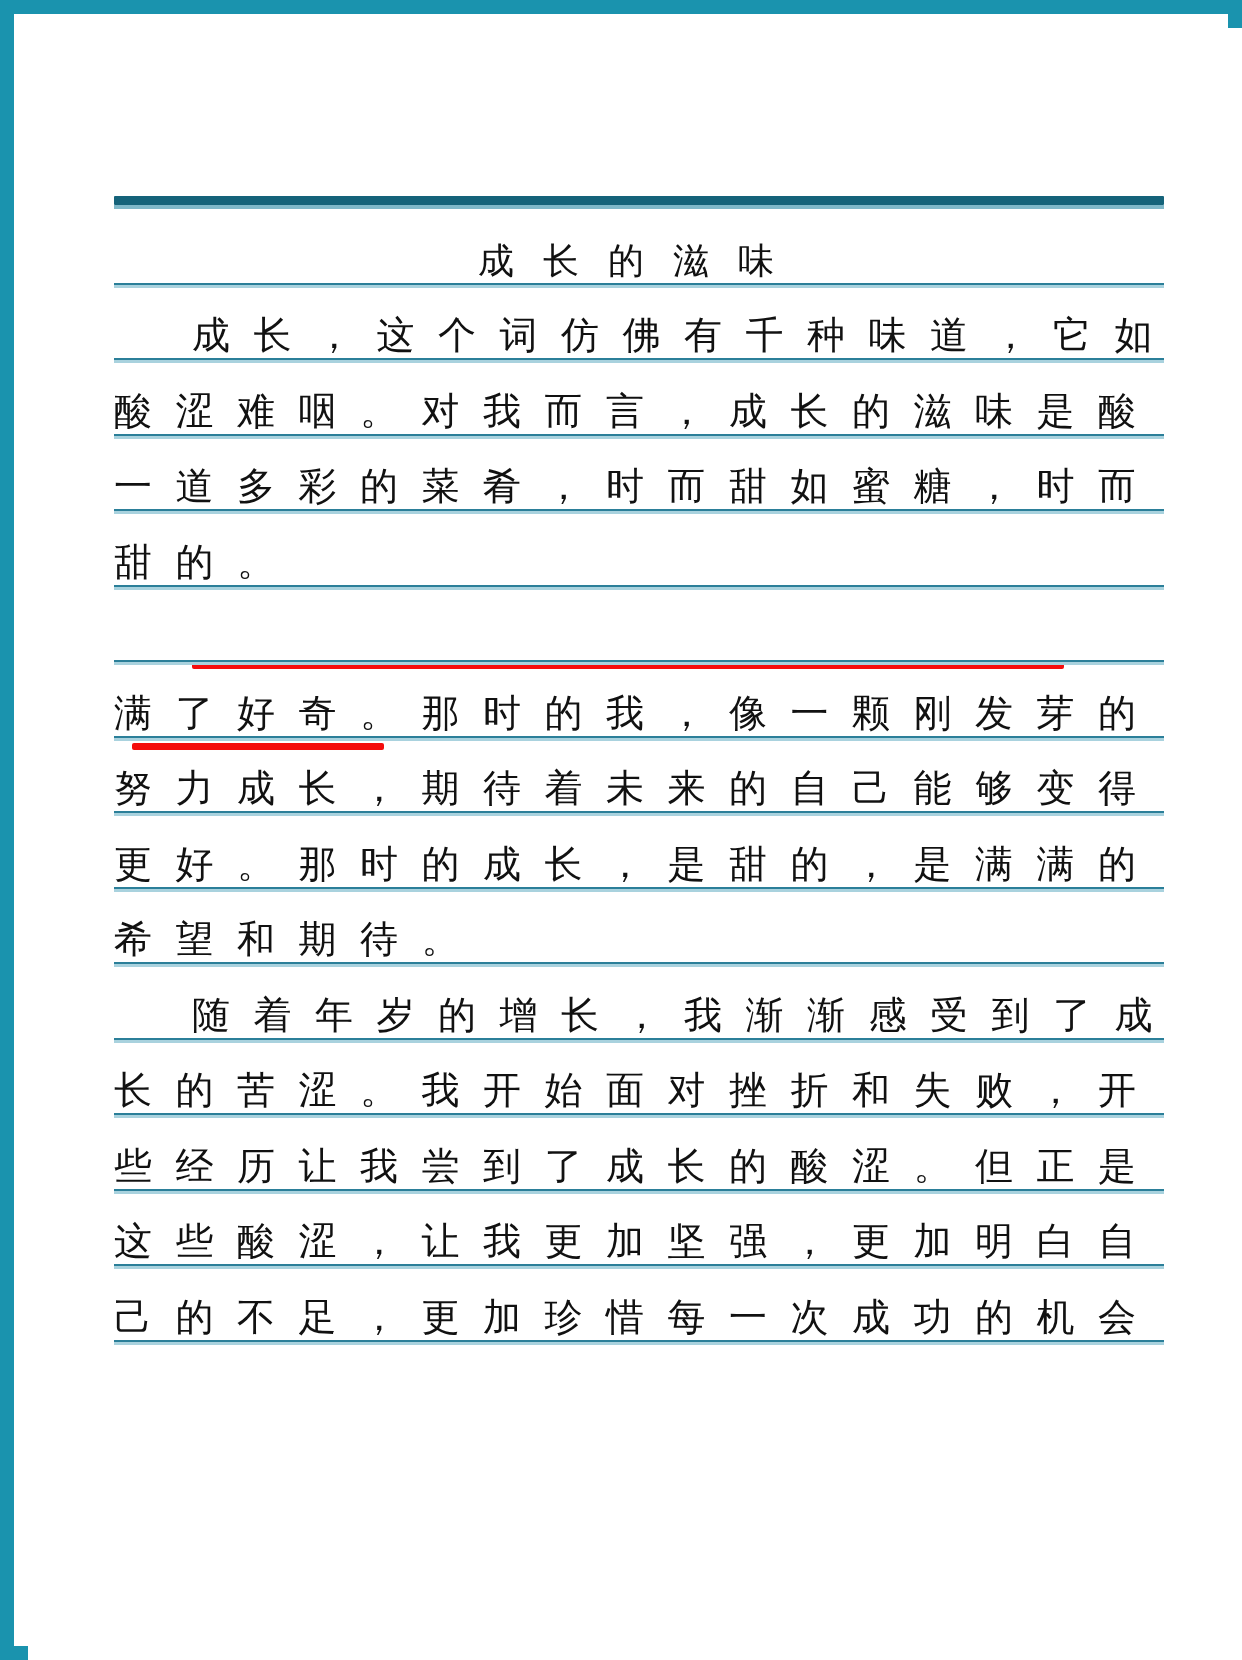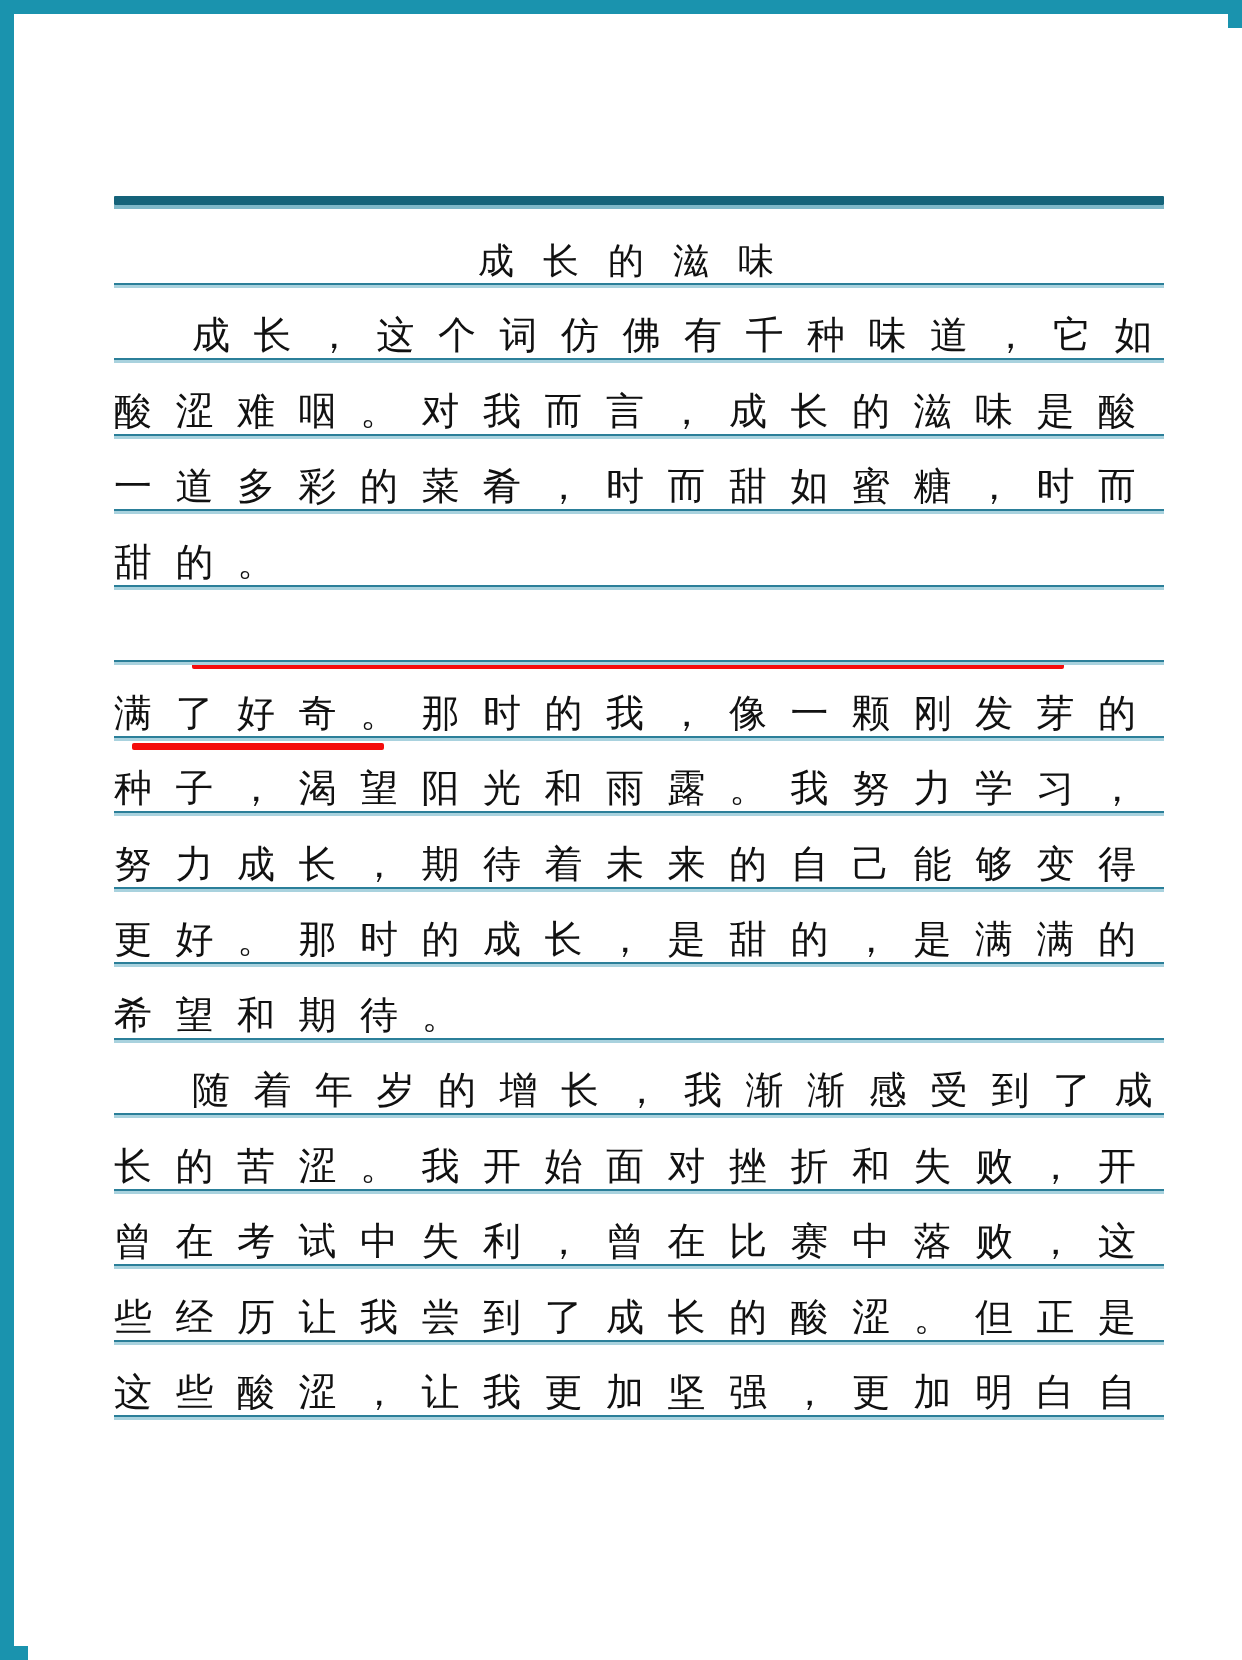--- a/index.html
+++ b/index.html
@@ -159,23 +159,20 @@
 
         <div class="line-row">
           <div class="redline r1"></div>
         </div>
 
         <div class="line-row">
           <div class="row-text spread">满 了 好 奇 。 那 时 的 我 ， 像 一 颗 刚 发 芽 的</div>
           <div class="redline r2"></div>
         </div>
 
-        <div class="line-row">
-          <div class="row-text spread">种 子 ， 渴 望 阳 光 和 雨 露 。 我 努 力 学 习 ，</div>
-        </div>
 
         <div class="line-row">
           <div class="row-text spread">努 力 成 长 ， 期 待 着 未 来 的 自 己 能 够 变 得</div>
         </div>
 
         <div class="line-row">
           <div class="row-text spread">更 好 。 那 时 的 成 长 ， 是 甜 的 ， 是 满 满 的</div>
         </div>
 
         <div class="line-row">
@@ -184,29 +181,29 @@
 
         <div class="line-row">
           <div class="row-text indent spread">随 着 年 岁 的 增 长 ， 我 渐 渐 感 受 到 了 成</div>
         </div>
 
         <div class="line-row">
           <div class="row-text spread">长 的 苦 涩 。 我 开 始 面 对 挫 折 和 失 败 ， 开</div>
         </div>
 
 
-        <div class="line-row">
-          <div class="row-text spread">曾 在 考 试 中 失 利 ， 曾 在 比 赛 中 落 败 ， 这</div>
-        </div>
 
         <div class="line-row">
           <div class="row-text spread">些 经 历 让 我 尝 到 了 成 长 的 酸 涩 。 但 正 是</div>
         </div>
 
         <div class="line-row">
           <div class="row-text spread">这 些 酸 涩 ， 让 我 更 加 坚 强 ， 更 加 明 白 自</div>
         </div>
 
+        <div class="line-row">
+          <div class="row-text spread">己 的 不 足 ， 更 加 珍 惜 每 一 次 成 功 的 机 会</div>
+        </div>
 
       </div>
     </div>
   </div>
 </div>
 
 </body></html>

